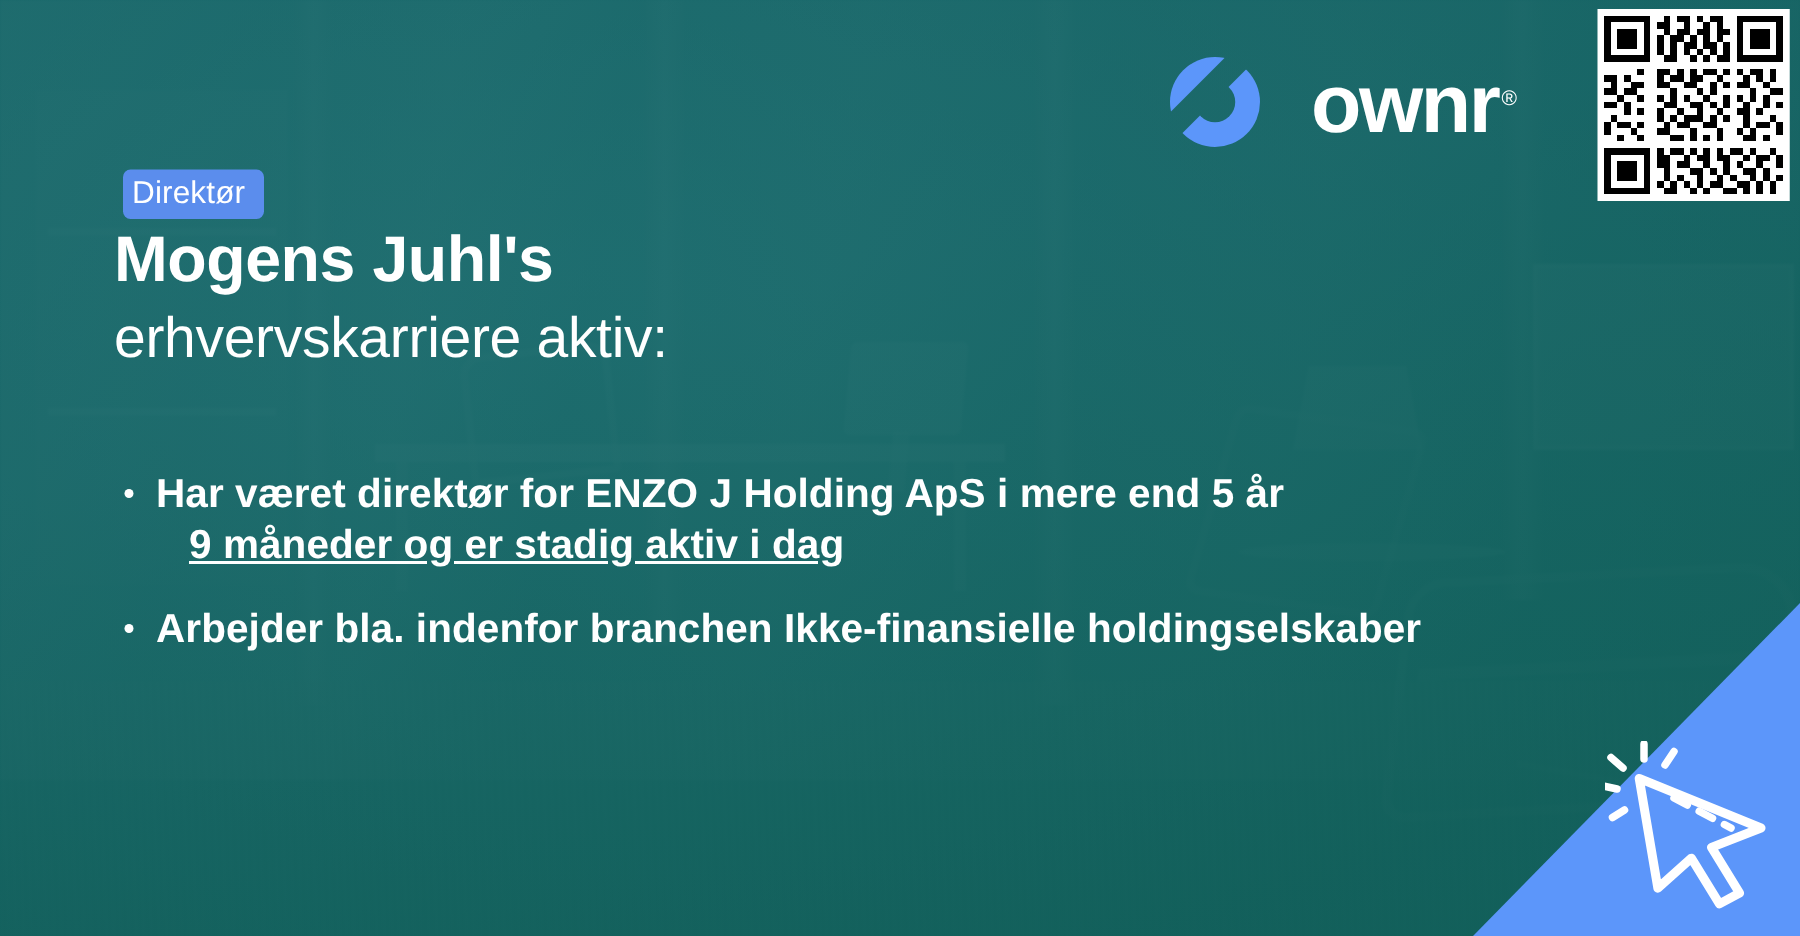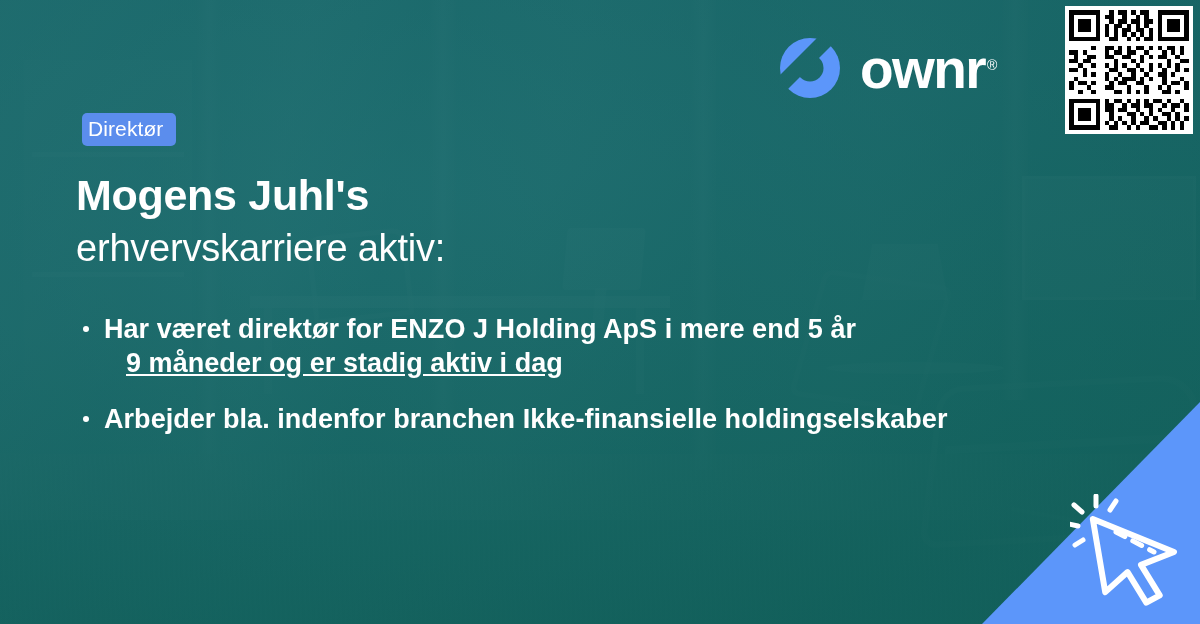--- a/index.html
+++ b/index.html
@@ -226,21 +226,21 @@
     color: #ffffff;
     font-size: 21px;
     line-height: 1;
     letter-spacing: 0.1px;
     white-space: nowrap;
   }
 
   .title {
     position: absolute;
     left: 76px;
-    top: 168px;
+    top: 146px;
     width: 820px;
     color: #ffffff;
   }
   .title .line1 {
     display: block;
     font-size: 43px;
     font-weight: bold;
     line-height: 54px;
     letter-spacing: -0.3px;
   }
@@ -285,21 +285,21 @@
   }
 
   
   .logo {
     position: absolute;
     left: 778px;
     top: 36px;
     z-index: 5;
     display: flex;
     align-items: center;
-    gap: 18px;
+    gap: 32px;
   }
   .logo-mark { width: 64px; height: 64px; display: block; }
   .logo-word {
     color: #ffffff;
     font-size: 55px;
     font-weight: bold;
     line-height: 1;
     letter-spacing: -1.6px;
     position: relative;
     top: 1px;

